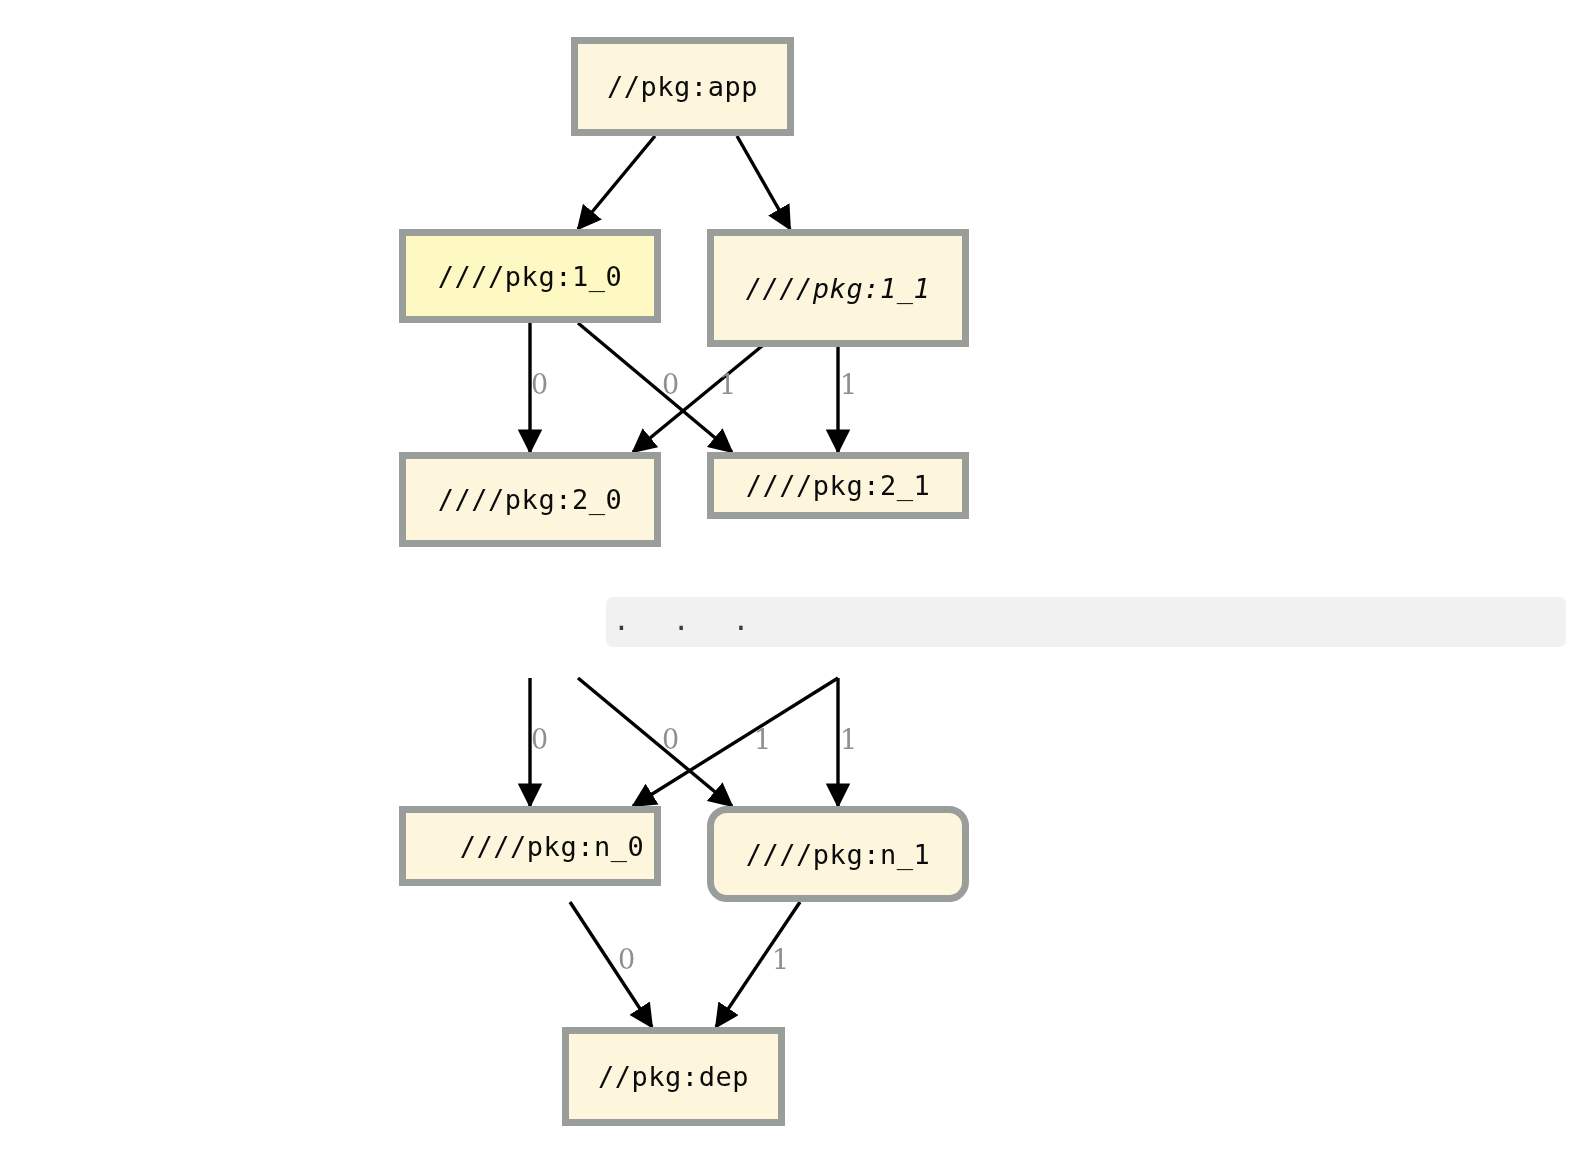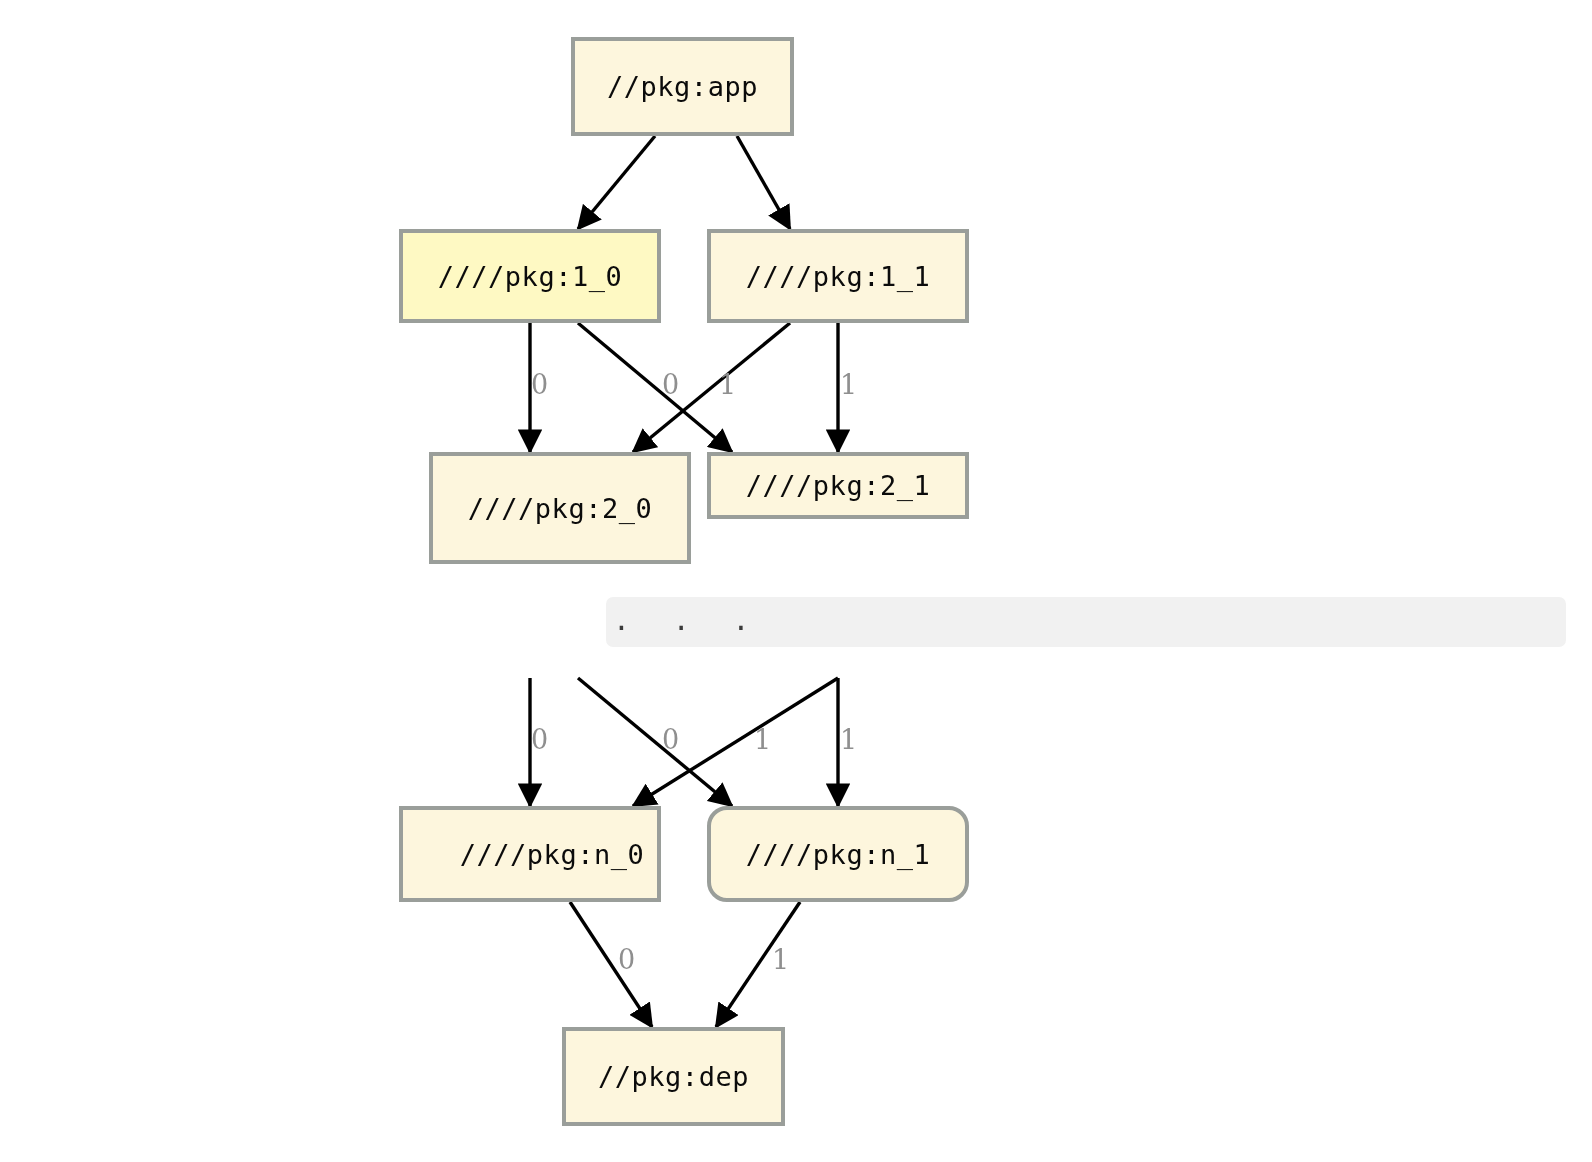--- a/index.html
+++ b/index.html
@@ -22,21 +22,21 @@
     left: 0;
     top: 0;
     width: 1592px;
     height: 1162px;
     pointer-events: none;
   }
   .node {
     position: absolute;
     box-sizing: border-box;
     background: #fdf6dd;
-    border: 4px solid #a16207;
+    border: 7px solid #a16207;
     display: flex;
     align-items: center;
     justify-content: center;
     z-index: 2;
   }
   .node-label {
     font-family: "DejaVu Sans Mono", "Liberation Mono", monospace;
     font-size: 27px;
     color: #0b0b0b;
     letter-spacing: 0.5px;
@@ -100,30 +100,30 @@
     <span class="ellipsis-dots">· · ·</span>
   </div>
 
   <div id="nodes-group">
       <div class="node" style="left: 571px; top: 37px; width: 223px; height: 99px; background: rgb(253, 246, 221); border-color: rgb(154, 158, 154);">
         <span class="node-label">//pkg:app</span>
       </div>
       <div class="node" style="left: 399px; top: 229px; width: 262px; height: 94px; background: #fef9c3; border-color: rgb(154, 158, 154);">
         <span class="node-label">////pkg:1_0</span>
       </div>
-      <div class="node" style="left: 707px; top: 229px; width: 262px; height: 94px; background: rgb(253, 246, 221); border-color: rgb(154, 158, 154);">
+      <div class="node" style="left: 707px; top: 229px; width: 262px; height: 118px; background: rgb(253, 246, 221); border-color: rgb(154, 158, 154); font-style: italic;">
         <span class="node-label">////pkg:1_1</span>
       </div>
-      <div class="node" style="left: 399px; top: 452px; width: 262px; height: 112px; background: rgb(253, 246, 221); border-color: rgb(154, 158, 154); margin-left: 30px;">
+      <div class="node" style="left: 399px; top: 452px; width: 262px; height: 95px; background: rgb(253, 246, 221); border-color: rgb(154, 158, 154);">
         <span class="node-label">////pkg:2_0</span>
       </div>
       <div class="node" style="left: 707px; top: 452px; width: 262px; height: 67px; background: rgb(253, 246, 221); border-color: rgb(154, 158, 154);">
         <span class="node-label">////pkg:2_1</span>
       </div>
-      <div class="node" style="left: 399px; top: 806px; width: 262px; height: 96px; background: rgb(253, 246, 221); border-color: rgb(154, 158, 154); padding-left: 44px;">
+      <div class="node" style="left: 399px; top: 806px; width: 262px; height: 80px; background: rgb(253, 246, 221); border-color: rgb(154, 158, 154); padding-left: 44px;">
         <span class="node-label">////pkg:n_0</span>
       </div>
       <div class="node" style="left: 707px; top: 806px; width: 262px; height: 96px; background: rgb(253, 246, 221); border-color: rgb(154, 158, 154); border-radius: 20px;">
         <span class="node-label">////pkg:n_1</span>
       </div>
       <div class="node" style="left: 562px; top: 1027px; width: 223px; height: 99px; background: rgb(253, 246, 221); border-color: rgb(154, 158, 154);">
         <span class="node-label">//pkg:dep</span>
       </div>
     </div>
   <div id="labels-group">

